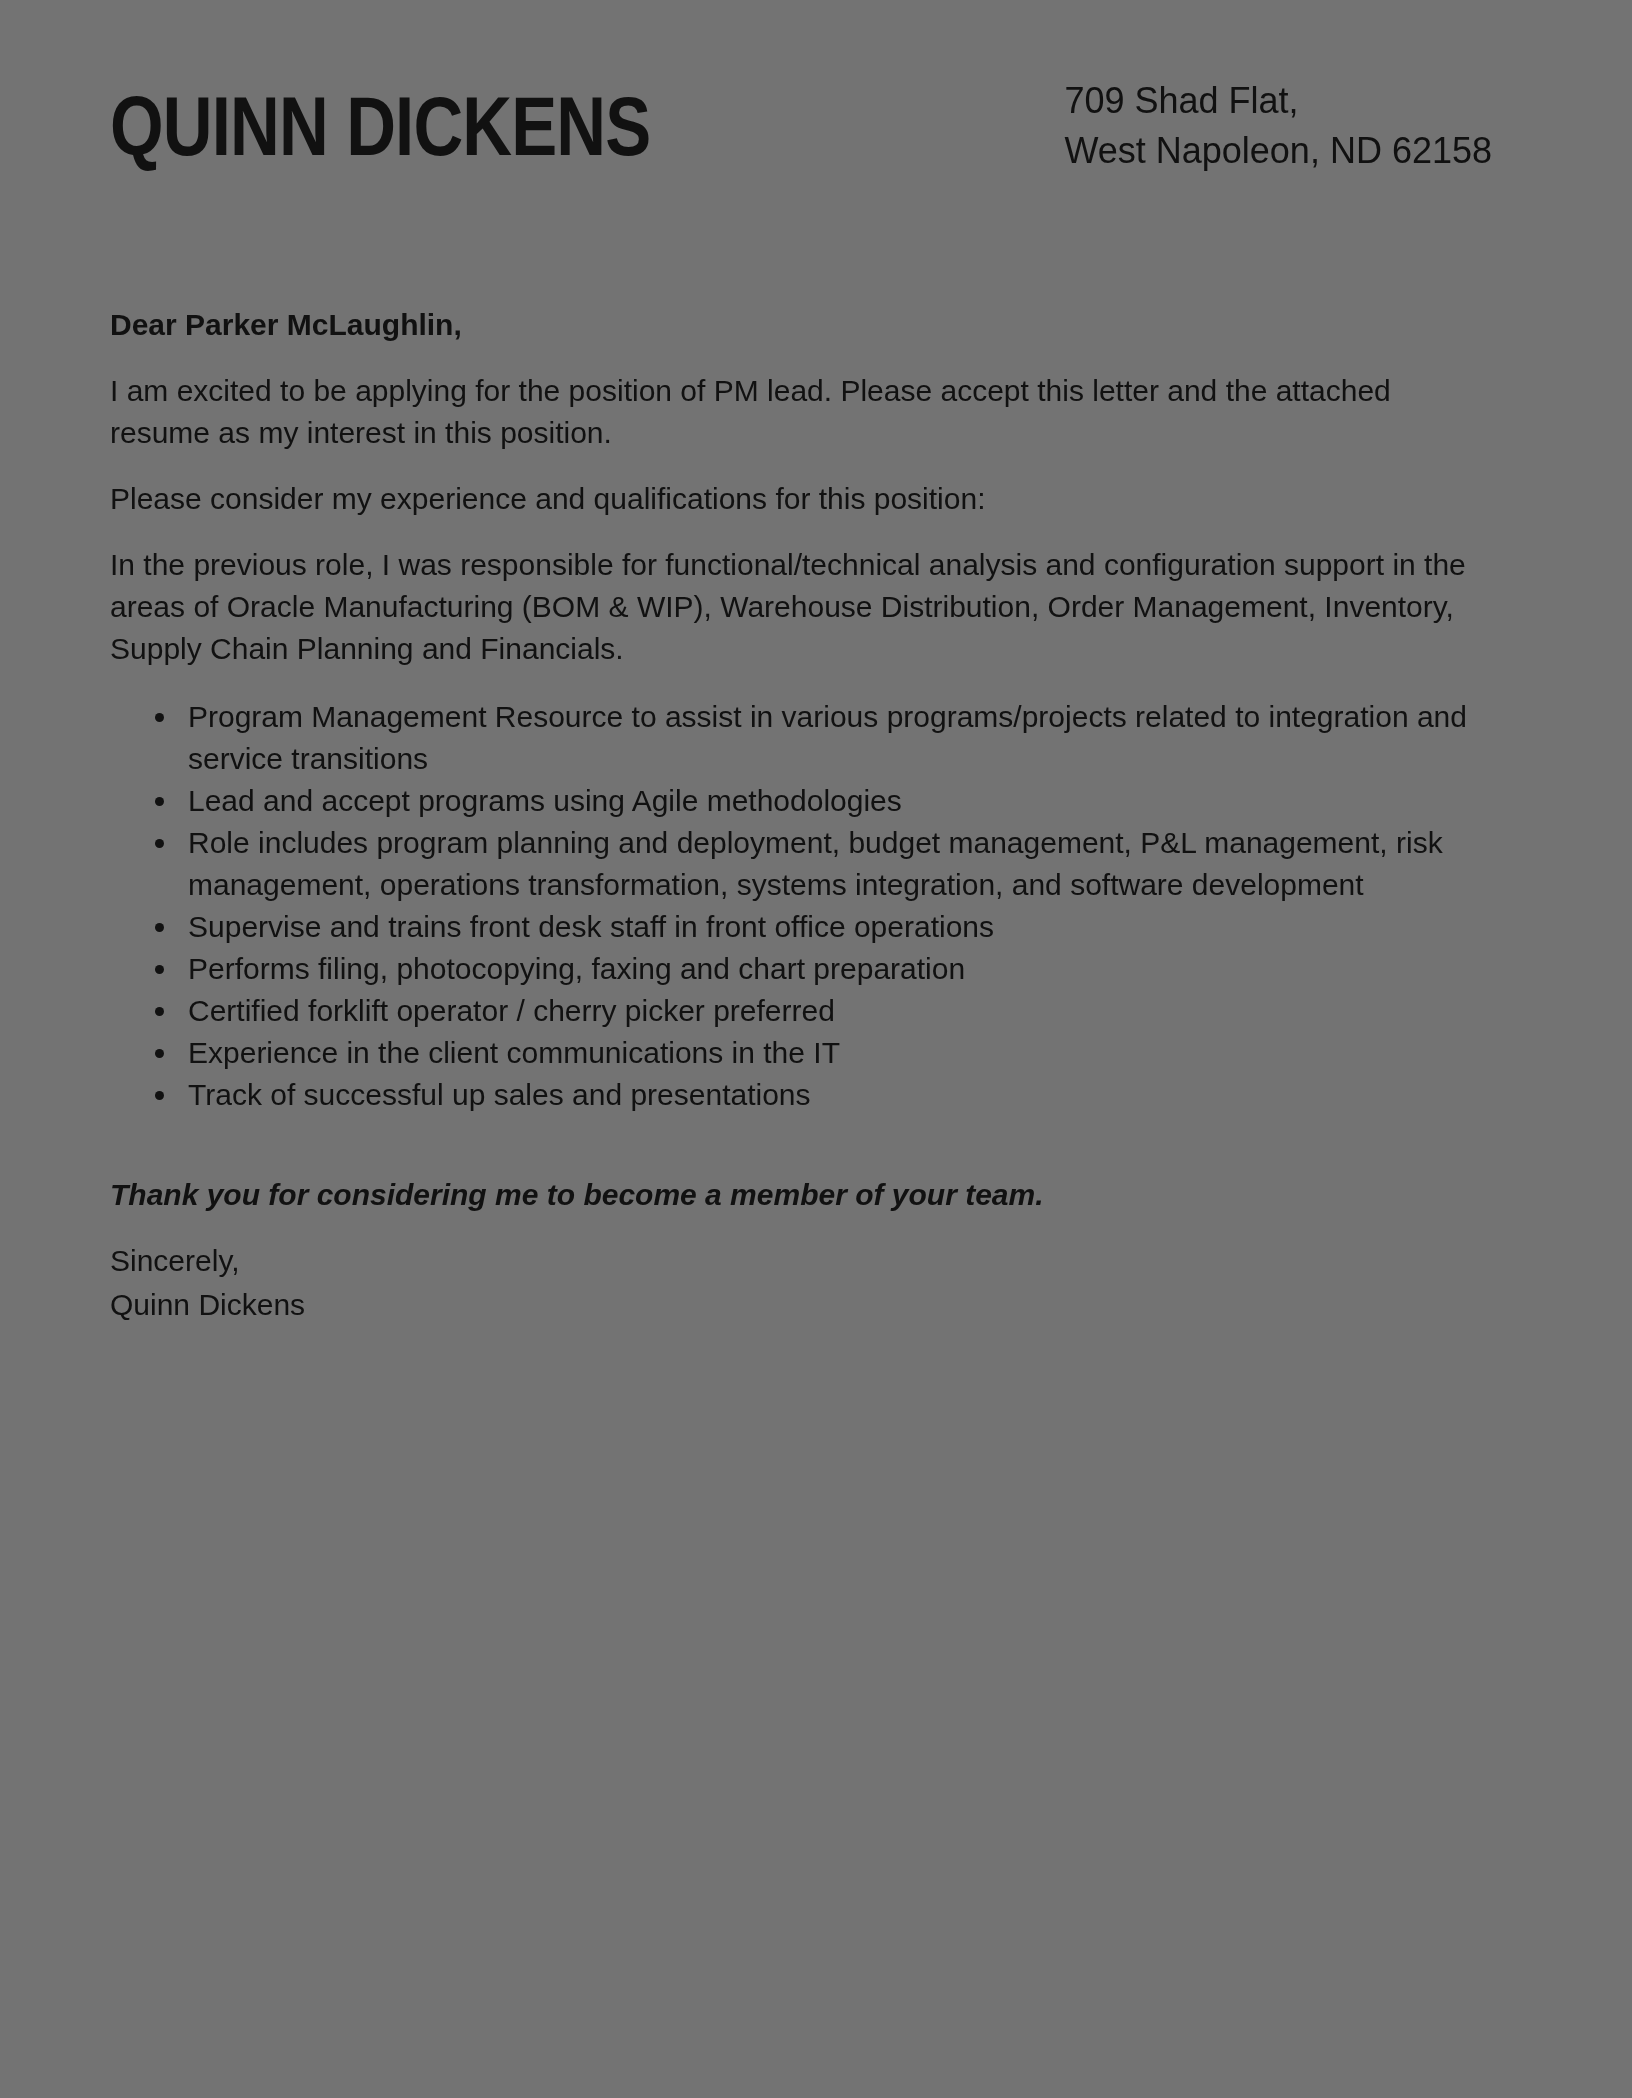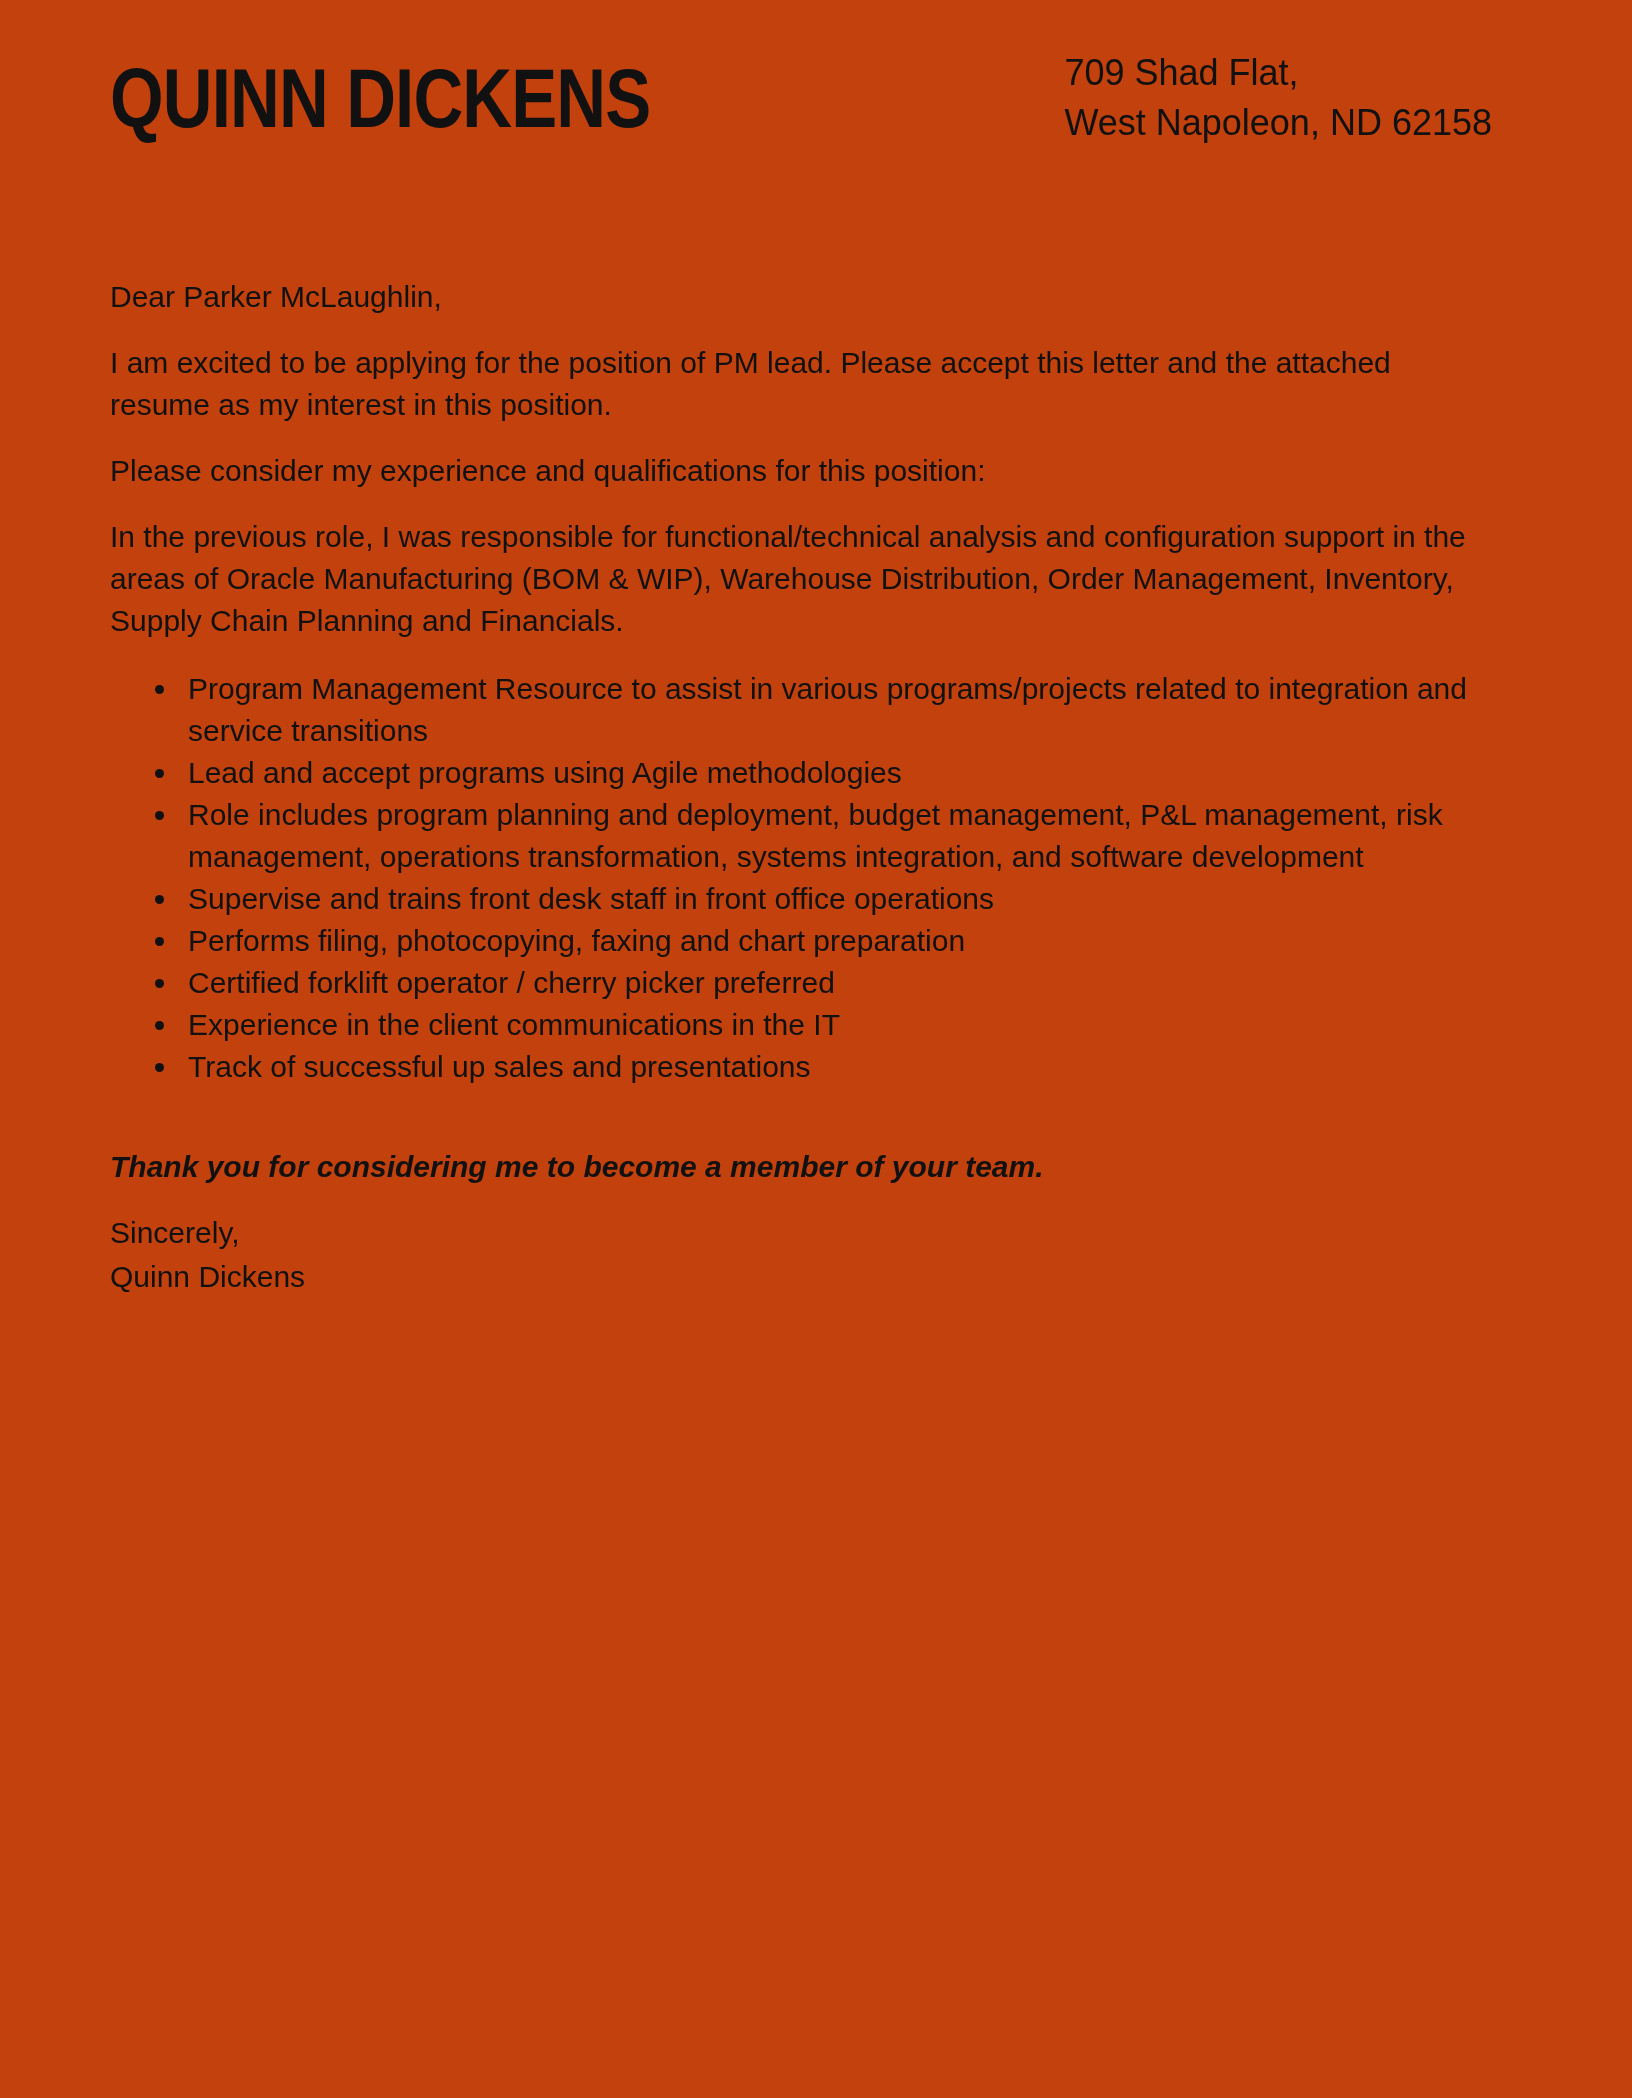--- a/index.html
+++ b/index.html
@@ -10,22 +10,22 @@
     width: 1632px;
     height: 2098px;
     font-family: "Liberation Sans", sans-serif;
     color: #111111;
     position: relative;
     overflow: hidden;
   }
   .page {
     width: 1632px;
     height: 2098px;
-    background: #c2410c;
-    padding: 48px 140px 0 110px;
+    background: #737373;
+    padding: 76px 140px 0 110px;
   }
   .letter-header {
     display: flex;
     justify-content: space-between;
     align-items: flex-start;
   }
   .sender-name {
     font-size: 84px;
     font-weight: 700;
     line-height: 1.0;
@@ -45,21 +45,21 @@
   }
   .letter-body {
     margin-top: 128px;
     font-size: 30px;
     line-height: 42px;
   }
   .letter-body p {
     margin-bottom: 24px;
   }
   .greeting {
-    font-weight: 400;
+    font-weight: 700;
   }
   .qualifications {
     list-style: disc;
     margin: 26px 0 0 0;
     padding-left: 70px;
   }
   .qualifications li {
     line-height: 42px;
     padding-left: 8px;
   }

